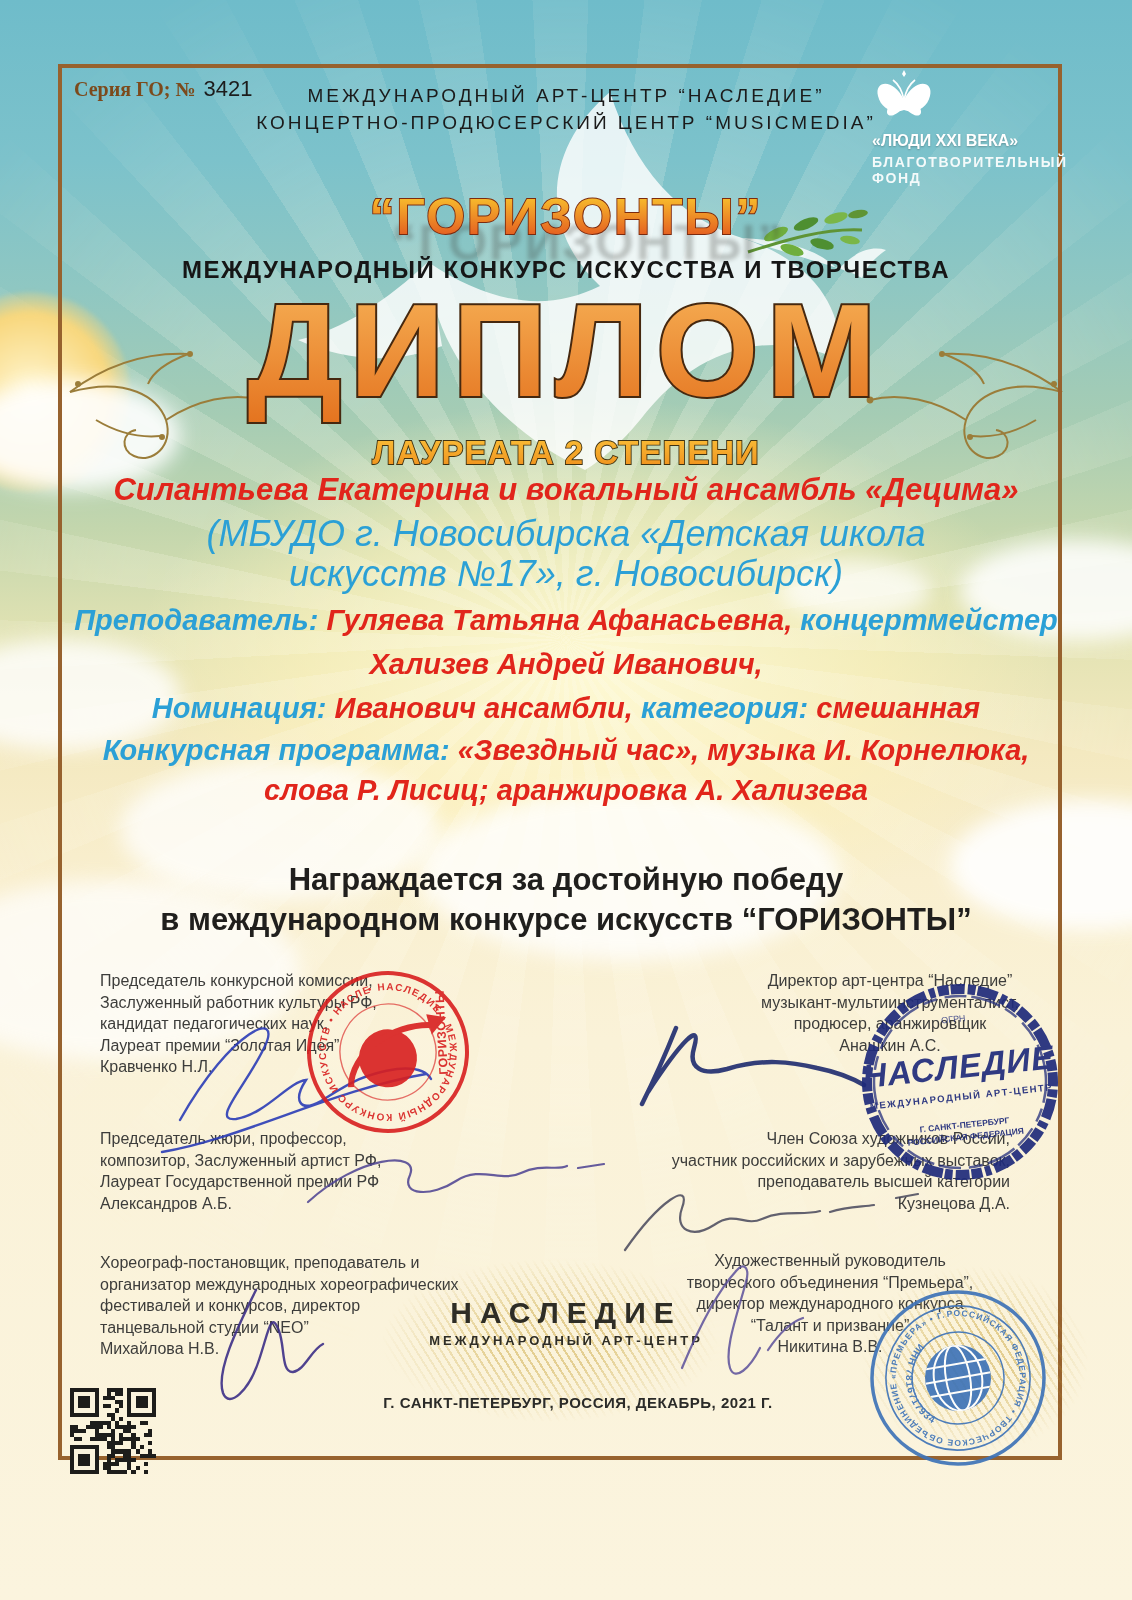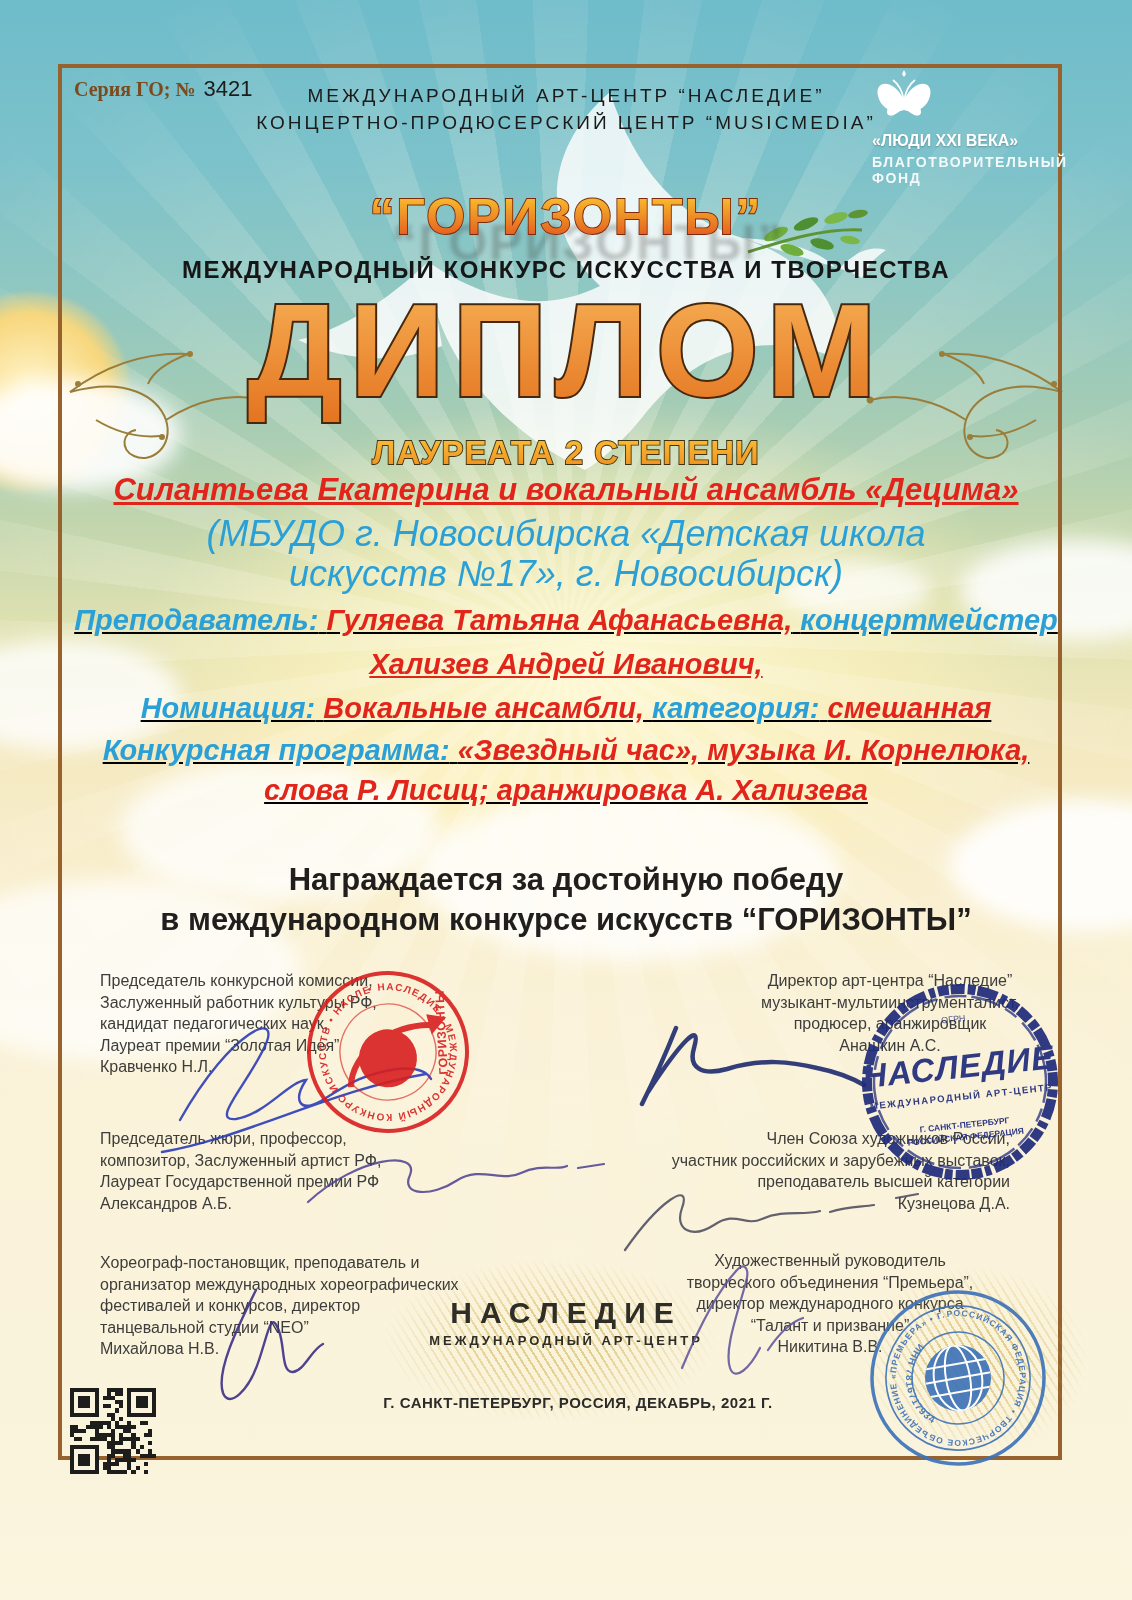--- a/index.html
+++ b/index.html
@@ -32,21 +32,21 @@
     mask-image:radial-gradient(ellipse at center, #000 25%, transparent 70%);
   }
   .center{left:0;width:1132px;text-align:center;}
   .serial{left:74px;top:76px;font-size:20px;}
   .serial .lbl{font-family:"Liberation Serif",serif;font-weight:bold;color:#7c4a1c;}
   .serial .num{font-size:22px;color:#1c1c1c;margin-left:8px;}
   .org-lines{top:82px;font-size:19px;letter-spacing:3px;line-height:27px;color:#1b1b1b;}
   .fund{left:872px;top:70px;width:180px;text-align:left;color:#fff;}
   .fund .t{font-size:16px;font-weight:bold;margin-top:2px;text-shadow:0 1px 2px rgba(0,0,0,.25);}
   .fund .s{font-size:14px;font-weight:bold;letter-spacing:1.6px;margin-top:4px;color:#f4fafa;}
-  .line{font-weight:bold;font-style:italic;font-size:29px;line-height:40px;text-decoration:underline;}
+  .line{font-weight:bold;font-style:italic;font-size:29px;line-height:40px;}
   .blue{color:#2ba0d6;} .red{color:#e1251b;}
   .award-line{font-size:31px;font-weight:bold;color:#201f1d;}
   .sig-block{position:absolute;font-size:16px;line-height:21.5px;color:#3d3d3b;}
   .center-logo{top:1296px;color:#2e2d26;}
   .center-logo .t{font-size:30px;font-weight:bold;letter-spacing:8px;}
   .center-logo .s{font-size:13px;font-weight:bold;letter-spacing:3px;margin-top:3px;}
   .place-date{top:1394px;font-size:15px;font-weight:bold;letter-spacing:.5px;color:#2b2b29;margin-left:12px;}
   svg text{font-family:"Liberation Sans",sans-serif;}
   .overlay{position:absolute;inset:0;pointer-events:none;}
   #qr{position:absolute;left:70px;top:1388px;width:86px;height:86px;}
@@ -171,21 +171,21 @@
 
   <div class="abs center line" style="top:600px">
     <span class="blue">Преподаватель:</span>
     <span class="red">Гуляева Татьяна Афанасьевна,</span>
     <span class="blue">концертмейстер</span>
   </div>
   <div class="abs center line red" style="top:644px">Хализев Андрей Иванович,</div>
 
   <div class="abs center line" style="top:688px">
     <span class="blue">Номинация:</span>
-    <span class="red">Вокальные ансамбли,</span>
+    <span class="red">Иванович ансамбли,</span>
     <span class="blue">категория:</span>
     <span class="red">смешанная</span>
   </div>
 
   <div class="abs line" style="left:66px;top:730px;width:1000px;text-align:center">
     <span class="blue">Конкурсная программа:</span>
     <span class="red">«Звездный час», музыка И. Корнелюка, слова Р. Лисиц; аранжировка А. Хализева</span>
   </div>
 
   <div class="abs center award-line" style="top:862px">Награждается за достойную победу</div>

